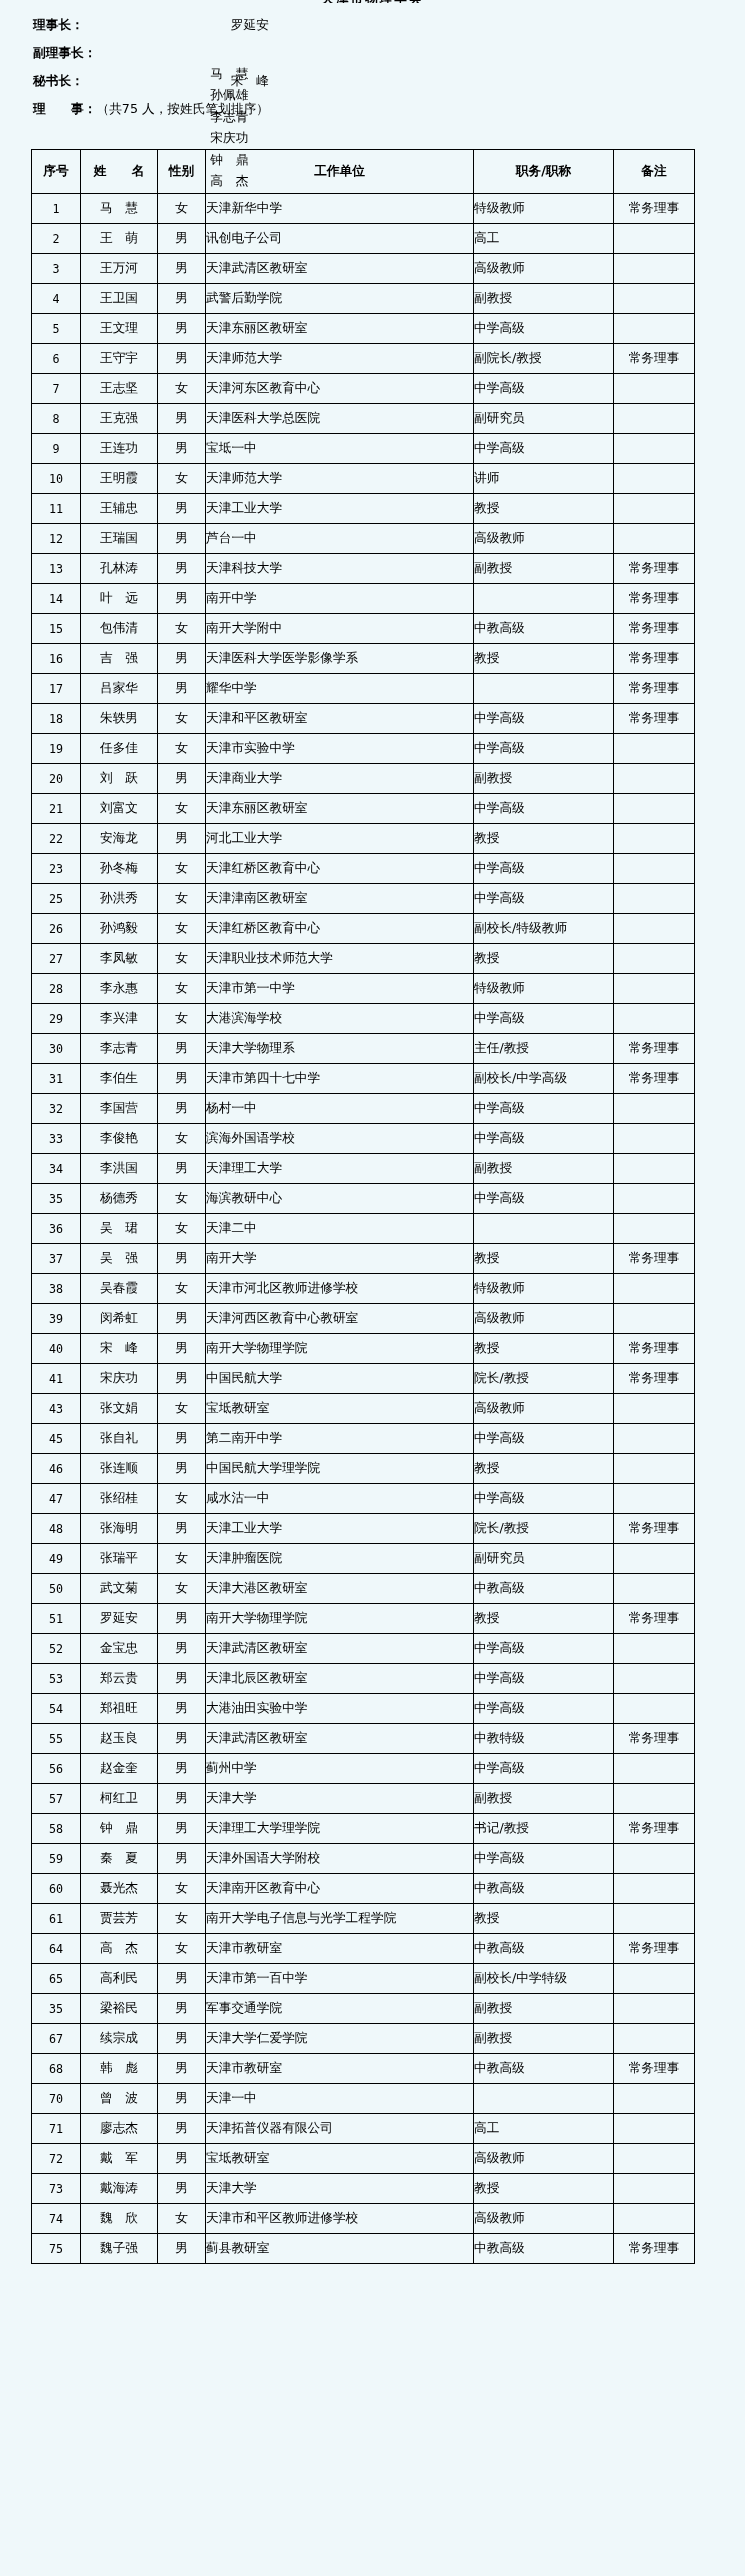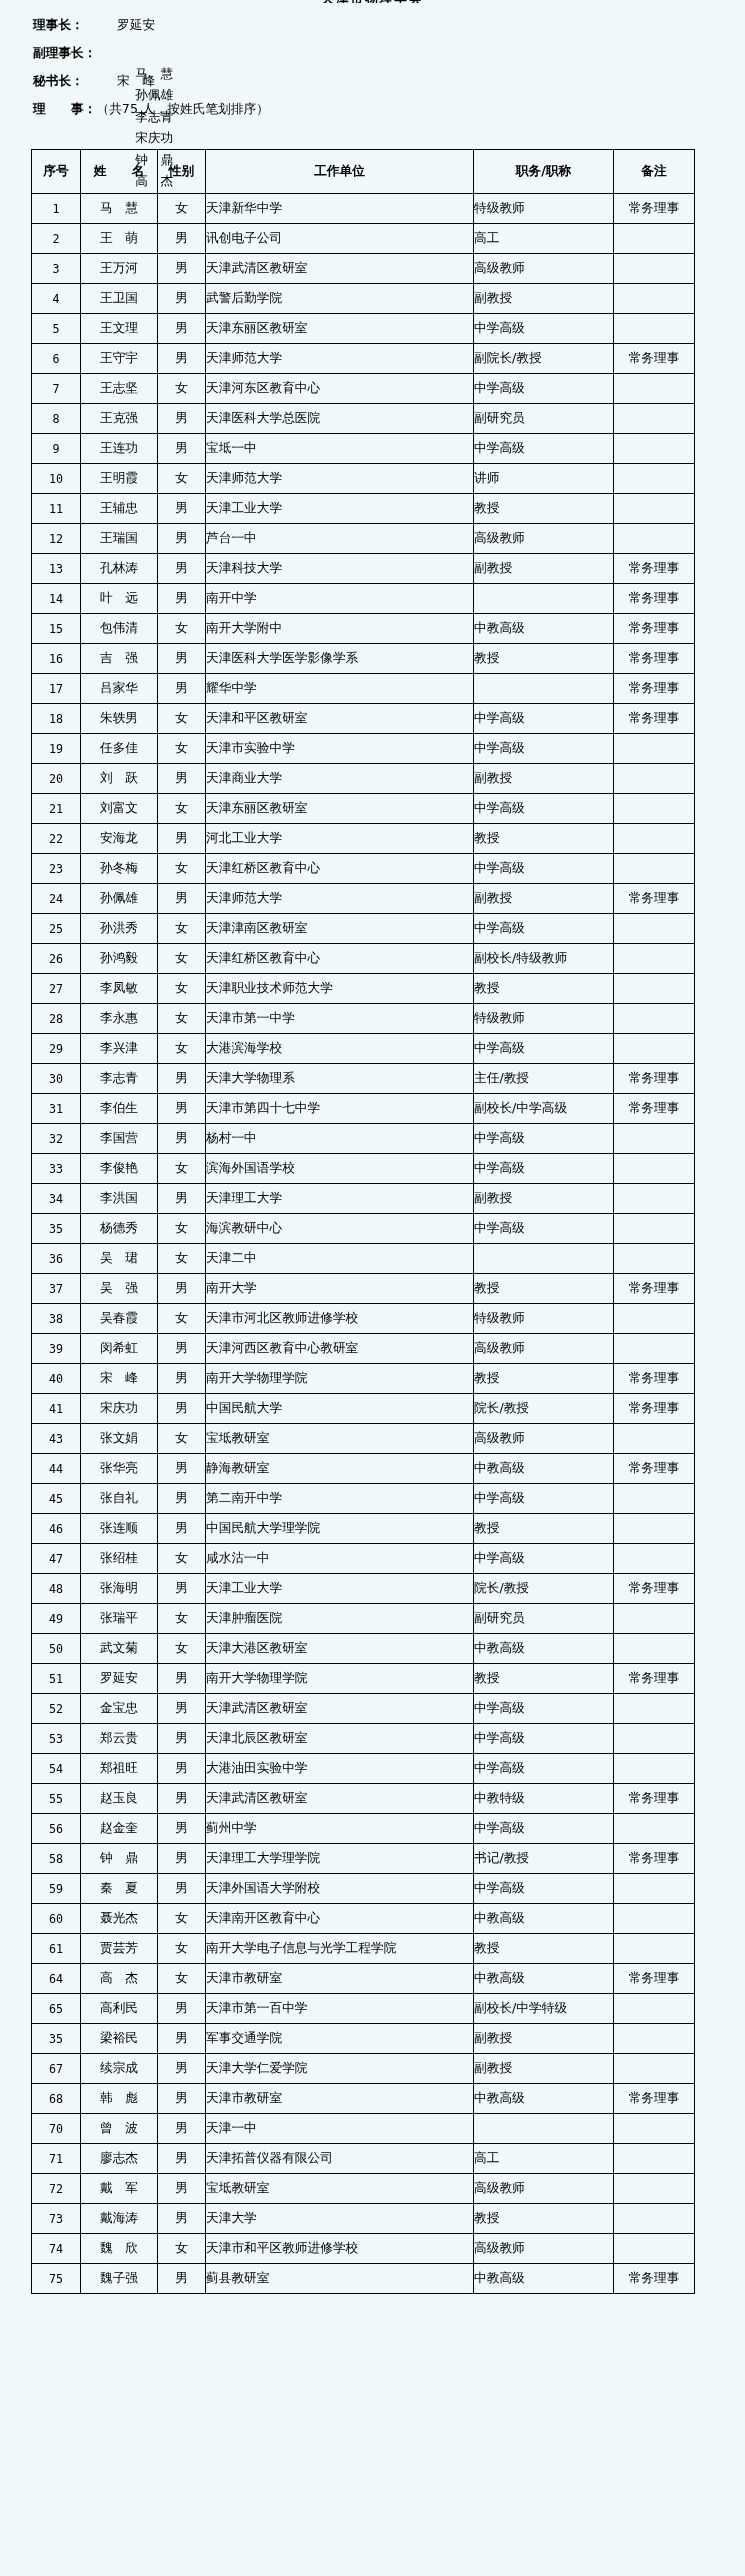--- a/index.html
+++ b/index.html
@@ -32,20 +32,21 @@
       left: 33px;
       top: 13.6px;
       font-size: 12.7px;
     }
     .officer-line {
       height: 28px;
       line-height: 21.4px;
       display: flex;
       align-items: flex-start;
       white-space: pre;
+      justify-content: space-between;
     }
     .officer-label {
       font-weight: bold;
       display: inline-block;
     }
     .lbl-w { width: 84px; }
     .lbl-vice { width: 78px; }
     .officer-names { display: inline-block; }
     .officer-names span { display: inline-block; margin-right: 20.5px; }
     .note { font-weight: normal; }
@@ -308,28 +309,20 @@
       </tr>
       <tr>
         <td class="c-no">23</td>
         <td class="c-name">孙冬梅</td>
         <td class="c-gender">女</td>
         <td class="c-unit">天津红桥区教育中心</td>
         <td class="c-title">中学高级</td>
         <td class="c-note"></td>
       </tr>
       <tr>
-        <td class="c-no">24</td>
-        <td class="c-name">孙佩雄</td>
-        <td class="c-gender">男</td>
-        <td class="c-unit">天津师范大学</td>
-        <td class="c-title">副教授</td>
-        <td class="c-note">常务理事</td>
-      </tr>
-      <tr>
         <td class="c-no">25</td>
         <td class="c-name">孙洪秀</td>
         <td class="c-gender">女</td>
         <td class="c-unit">天津津南区教研室</td>
         <td class="c-title">中学高级</td>
         <td class="c-note"></td>
       </tr>
       <tr>
         <td class="c-no">26</td>
         <td class="c-name">孙鸿毅</td>
@@ -460,28 +453,20 @@
       </tr>
       <tr>
         <td class="c-no">43</td>
         <td class="c-name">张文娟</td>
         <td class="c-gender">女</td>
         <td class="c-unit">宝坻教研室</td>
         <td class="c-title">高级教师</td>
         <td class="c-note"></td>
       </tr>
       <tr>
-        <td class="c-no">44</td>
-        <td class="c-name">张华亮</td>
-        <td class="c-gender">男</td>
-        <td class="c-unit">静海教研室</td>
-        <td class="c-title">中教高级</td>
-        <td class="c-note">常务理事</td>
-      </tr>
-      <tr>
         <td class="c-no">45</td>
         <td class="c-name">张自礼</td>
         <td class="c-gender">男</td>
         <td class="c-unit">第二南开中学</td>
         <td class="c-title">中学高级</td>
         <td class="c-note"></td>
       </tr>
       <tr>
         <td class="c-no">46</td>
         <td class="c-name">张连顺</td>
@@ -561,20 +546,28 @@
         <td class="c-unit">天津武清区教研室</td>
         <td class="c-title">中教特级</td>
         <td class="c-note">常务理事</td>
       </tr>
       <tr>
         <td class="c-no">56</td>
         <td class="c-name">赵金奎</td>
         <td class="c-gender">男</td>
         <td class="c-unit">蓟州中学</td>
         <td class="c-title">中学高级</td>
+        <td class="c-note"></td>
+      </tr>
+      <tr>
+        <td class="c-no">57</td>
+        <td class="c-name">柯红卫</td>
+        <td class="c-gender">男</td>
+        <td class="c-unit">天津大学</td>
+        <td class="c-title">副教授</td>
         <td class="c-note"></td>
       </tr>
       <tr>
         <td class="c-no">58</td>
         <td class="c-name">钟　鼎</td>
         <td class="c-gender">男</td>
         <td class="c-unit">天津理工大学理学院</td>
         <td class="c-title">书记/教授</td>
         <td class="c-note">常务理事</td>
       </tr>

